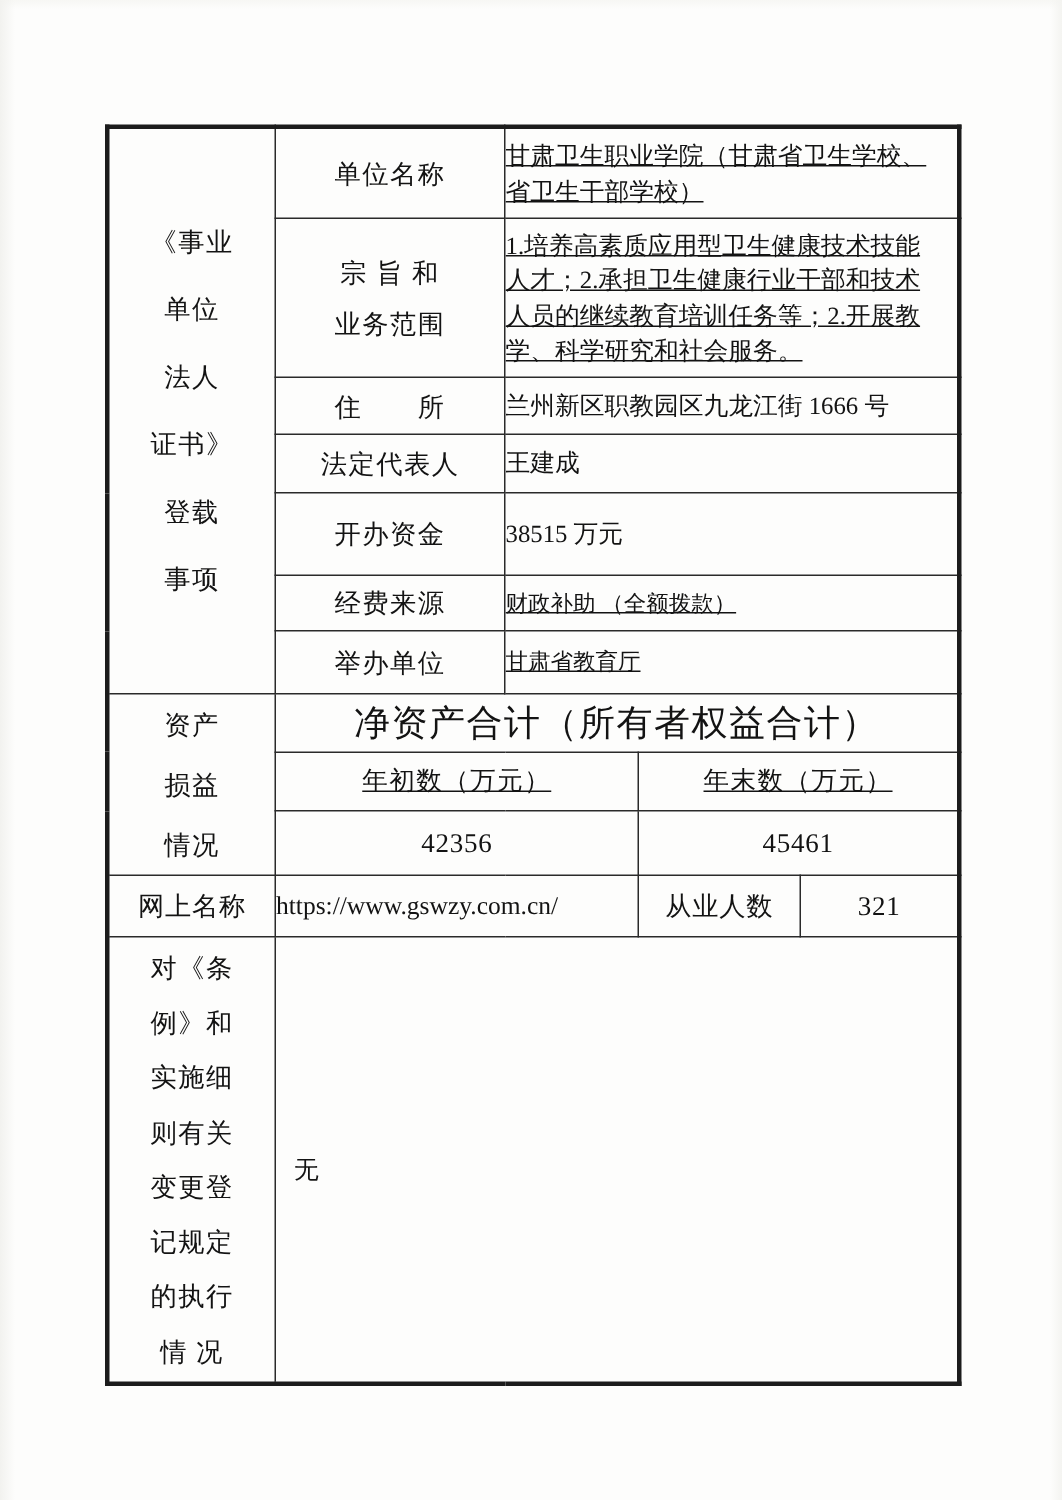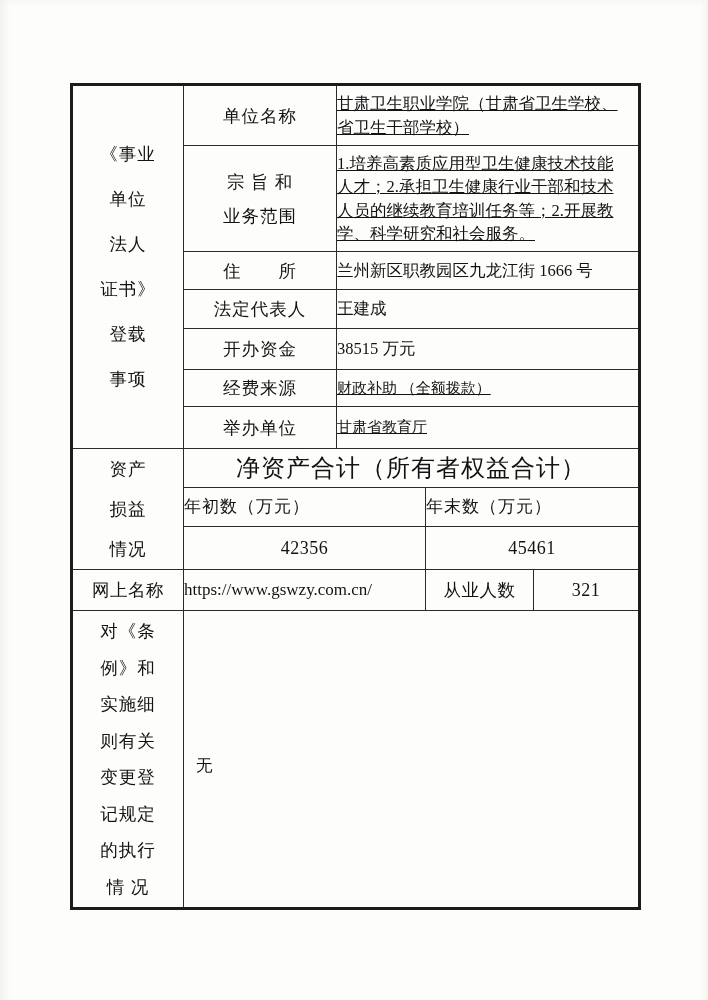--- a/index.html
+++ b/index.html
@@ -59,21 +59,21 @@
   .content{
     font-size:16.5px;
     padding-left:9px;padding-right:6px;
     text-align:left;
   }
   .content .ln{display:block;line-height:23.5px;text-decoration:underline;}
   .content-sm{font-size:15px;text-decoration:underline;}
   .num{font-size:18px;text-align:center;letter-spacing:0.5px;}
   .url{font-size:17px;}
   .asset-head{font-size:24px;text-align:center;letter-spacing:1px;}
-  .year-head{font-size:17px;letter-spacing:1px;}
+  .year-head{font-size:17px;text-align:center;letter-spacing:1px;text-decoration:underline;}
   .top-align{vertical-align:top;}
   .none-val{
     display:block;
     padding:14px 0 0 12px;
     font-size:16.5px;
   }
 </style>
 </head>
 <body>
 
@@ -120,21 +120,21 @@
     <tr style="height:38px">
       <td class="sublabel">住　　所</td>
       <td colspan="3" class="content">兰州新区职教园区九龙江街 1666 号</td>
     </tr>
 
     <tr style="height:39px">
       <td class="sublabel">法定代表人</td>
       <td colspan="3" class="content">王建成</td>
     </tr>
 
-    <tr style="height:41px">
+    <tr style="height:55px">
       <td class="sublabel">开办资金</td>
       <td colspan="3" class="content">38515 万元</td>
     </tr>
 
     <tr style="height:37px">
       <td class="sublabel">经费来源</td>
       <td colspan="3" class="content content-sm">财政补助 （全额拨款）</td>
     </tr>
 
     <tr style="height:42px">

